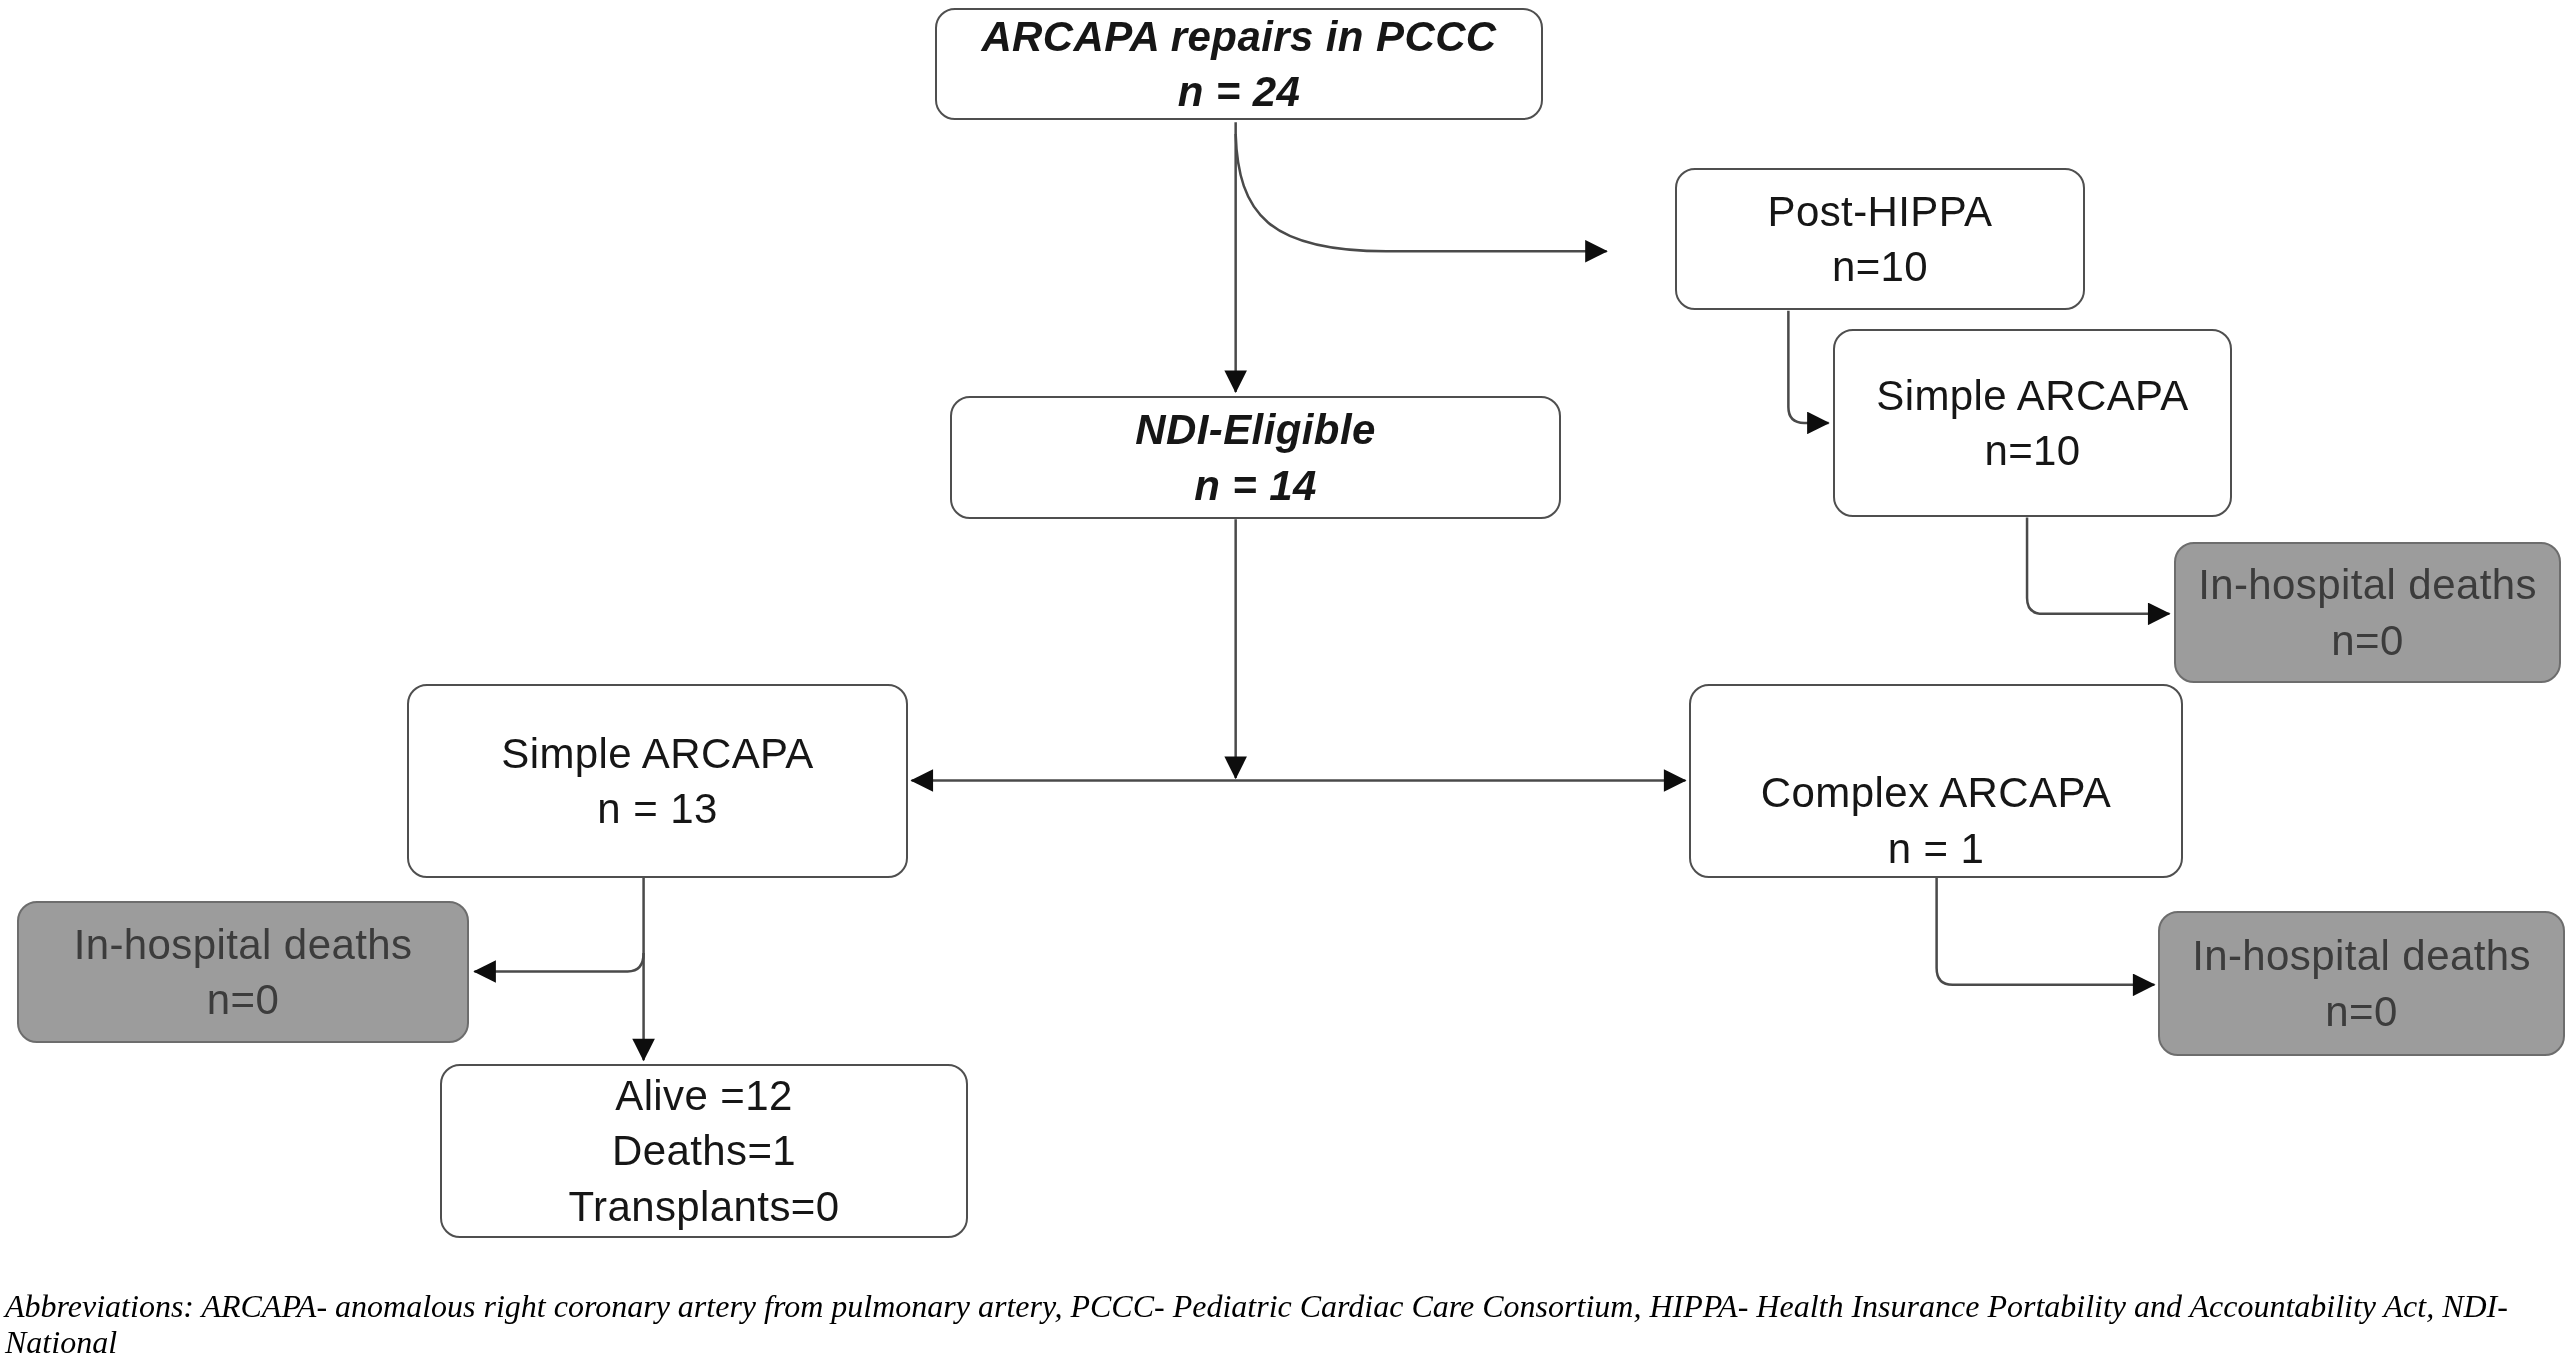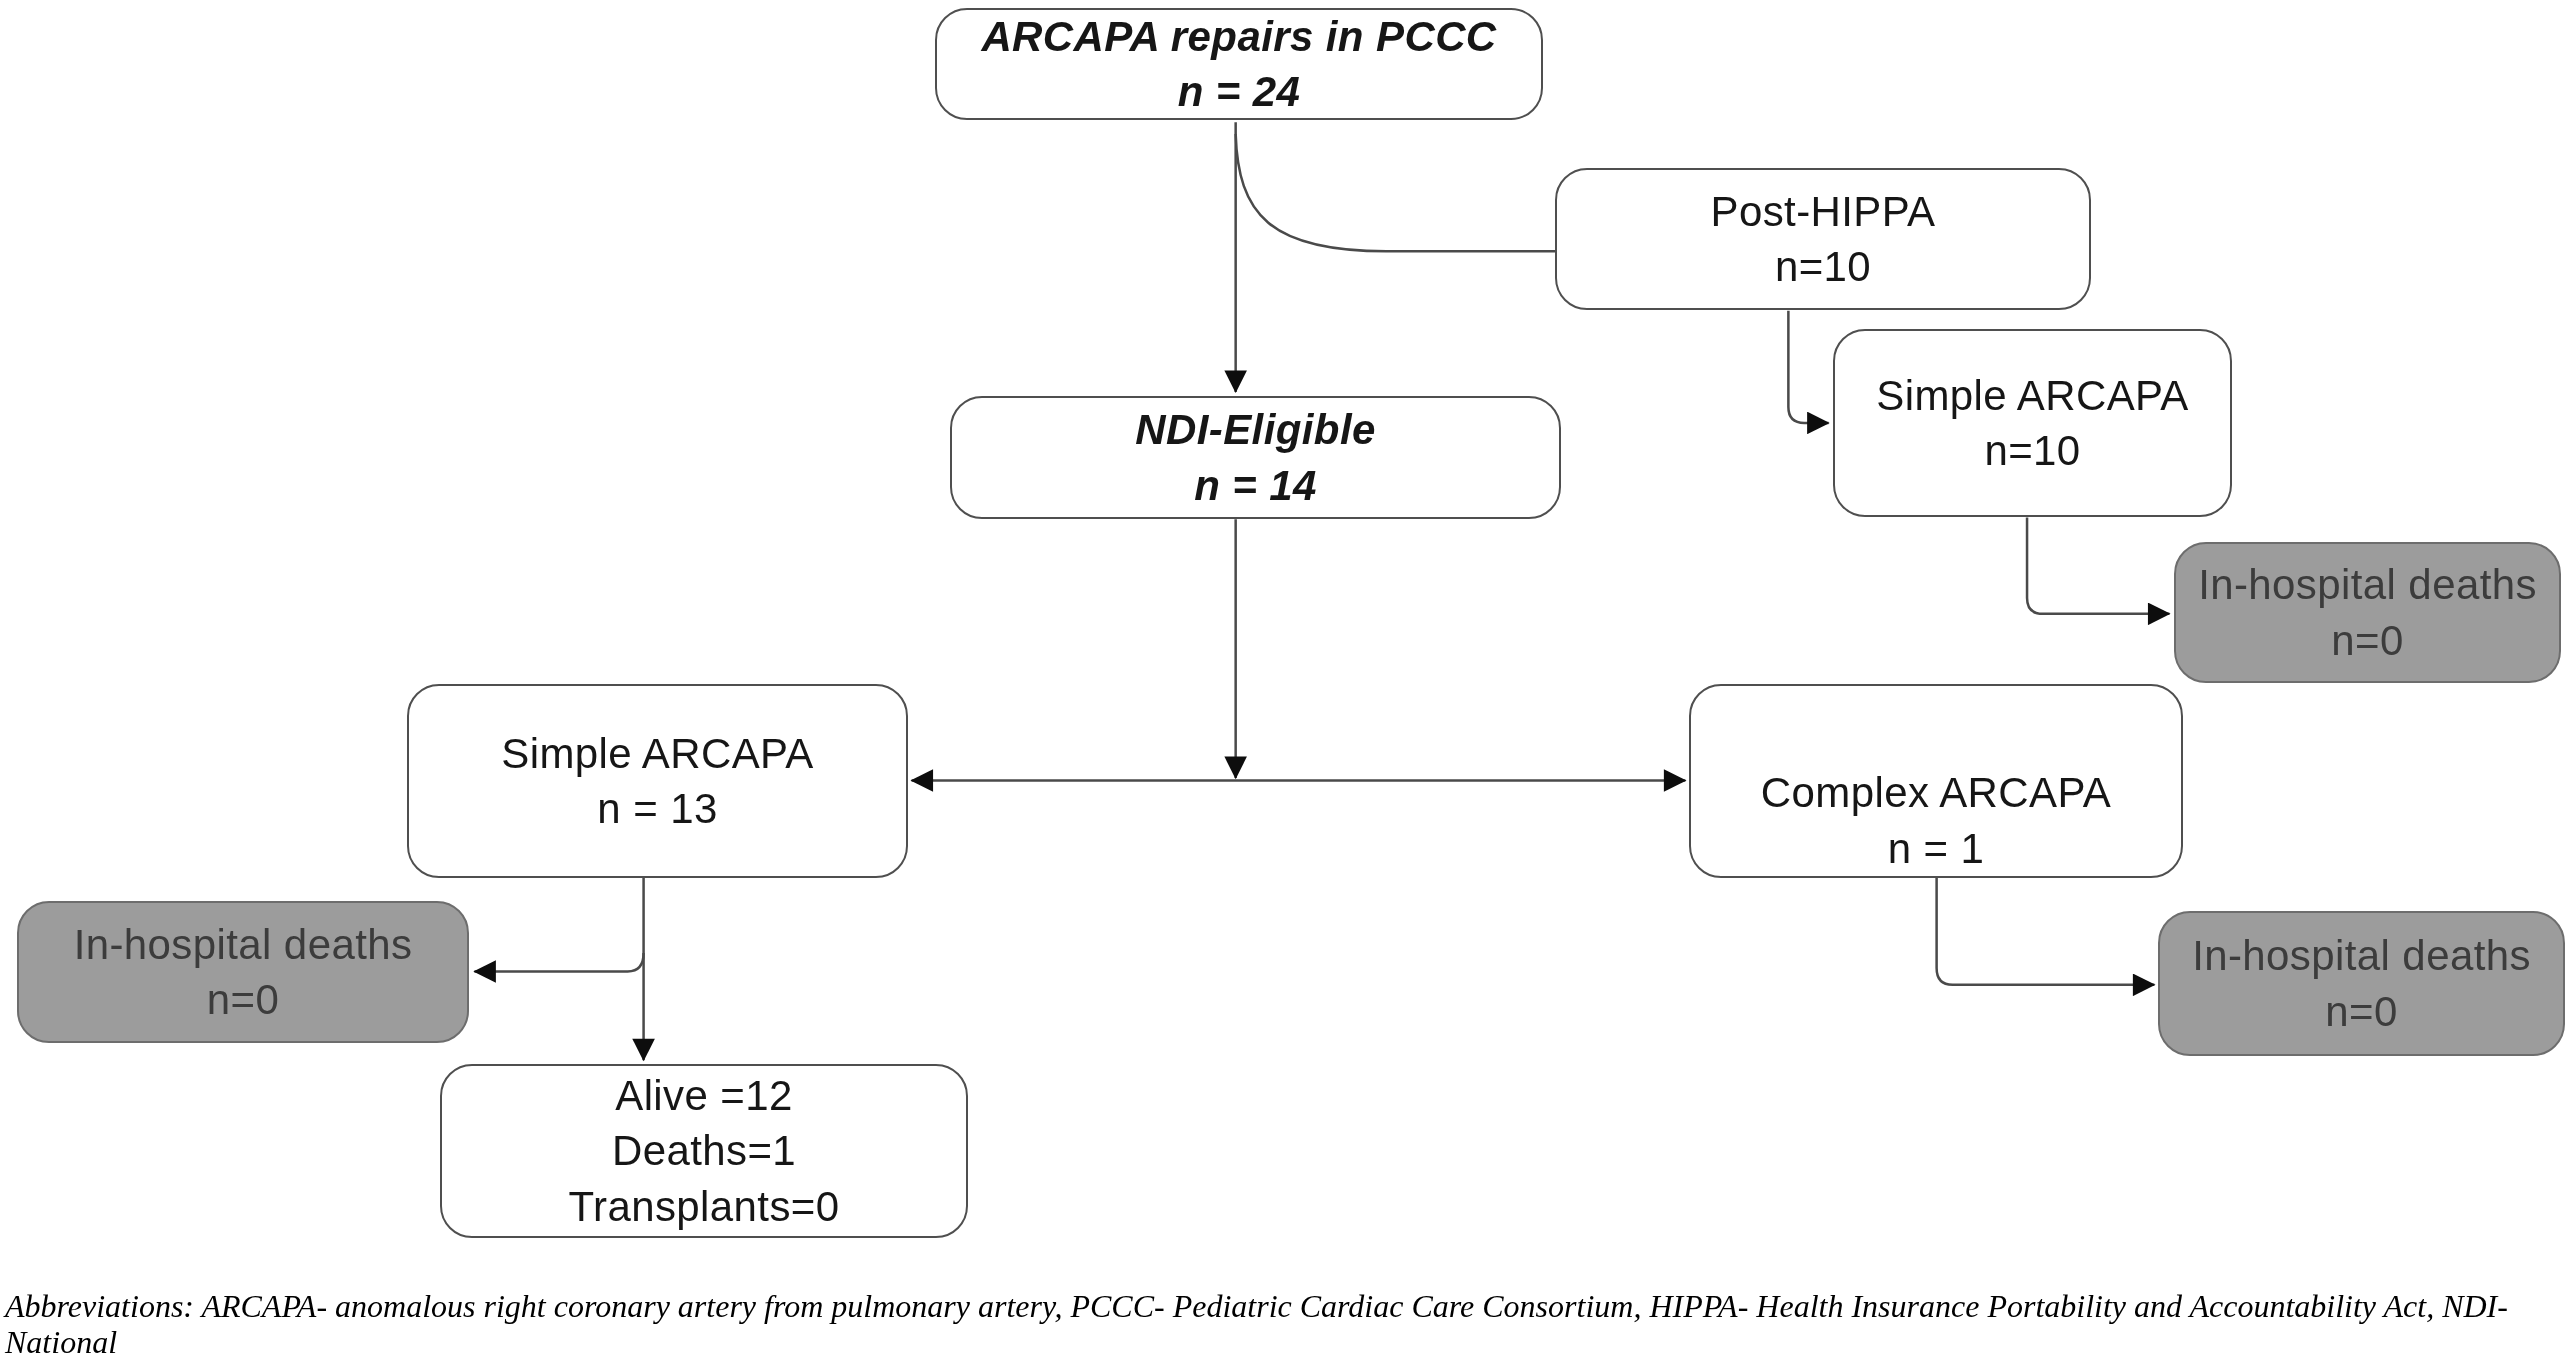--- a/index.html
+++ b/index.html
@@ -20,42 +20,42 @@
     left: 0;
     top: 0;
     width: 2576px;
     height: 1355px;
   }
   .node {
     position: absolute;
     box-sizing: border-box;
     background: #ffffff;
     border: 2.5px solid #4f4f4f;
-    border-radius: 32px;
+    border-radius: 20px;
     display: flex;
     flex-direction: column;
     align-items: center;
     justify-content: center;
     text-align: center;
     font-size: 42px;
     line-height: 1.32;
     color: #161616;
     letter-spacing: 0.4px;
   }
   .node.gray {
     background: #9c9c9c;
     border-color: #6d6d6d;
     color: #3c3c3c;
   }
   .node.italic {
     font-style: italic;
     font-weight: bold;
   }
   #n-top          { left: 935px; top: 8.4px;   width: 608px; height: 112px; }
-  #n-posthippa    { left: 1555px; top: 168px;  width: 536px; height: 142px; text-align: center; }
+  #n-posthippa    { left: 1675px; top: 168px;  width: 410px; height: 142px; text-align: center; }
   #n-simpleright  { left: 1833px; top: 329px;  width: 399px; height: 188px; }
   #n-graytopright { left: 2174px; top: 542px;  width: 387px; height: 141px; }
   #n-ndi          { left: 935px; top: 396px;  width: 611px; height: 123px; margin-left: 15px; }
   #n-simpleleft   { left: 407px;  top: 684px;  width: 501px; height: 194px; }
   #n-complex      { left: 1689px; top: 684px;  width: 494px; height: 194px; justify-content: flex-end; }
   #n-grayleft     { left: 17px;   top: 901px; width: 452px; height: 142px; }
   #n-alive        { left: 440px;  top: 1064px; width: 528px; height: 174px; }
   #n-graybotright { left: 2158px; top: 911px; width: 407px; height: 145px; }
   .caption {
     position: absolute;

